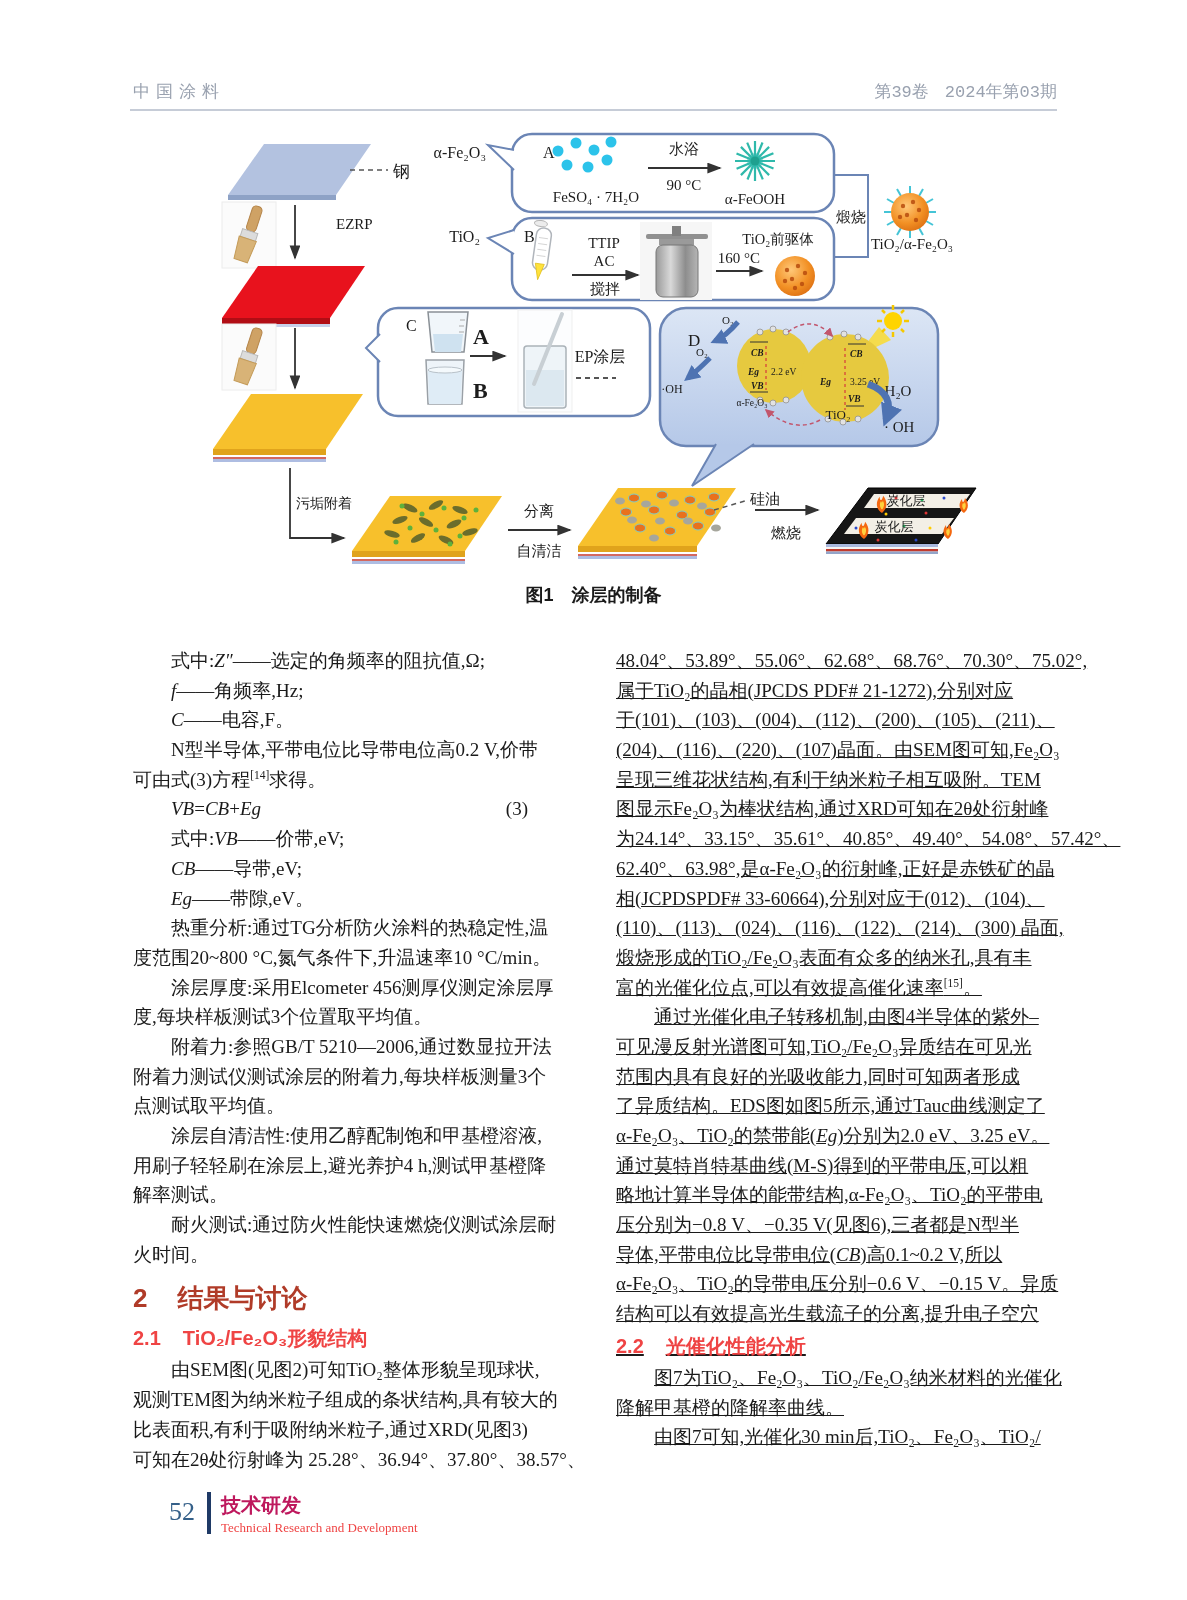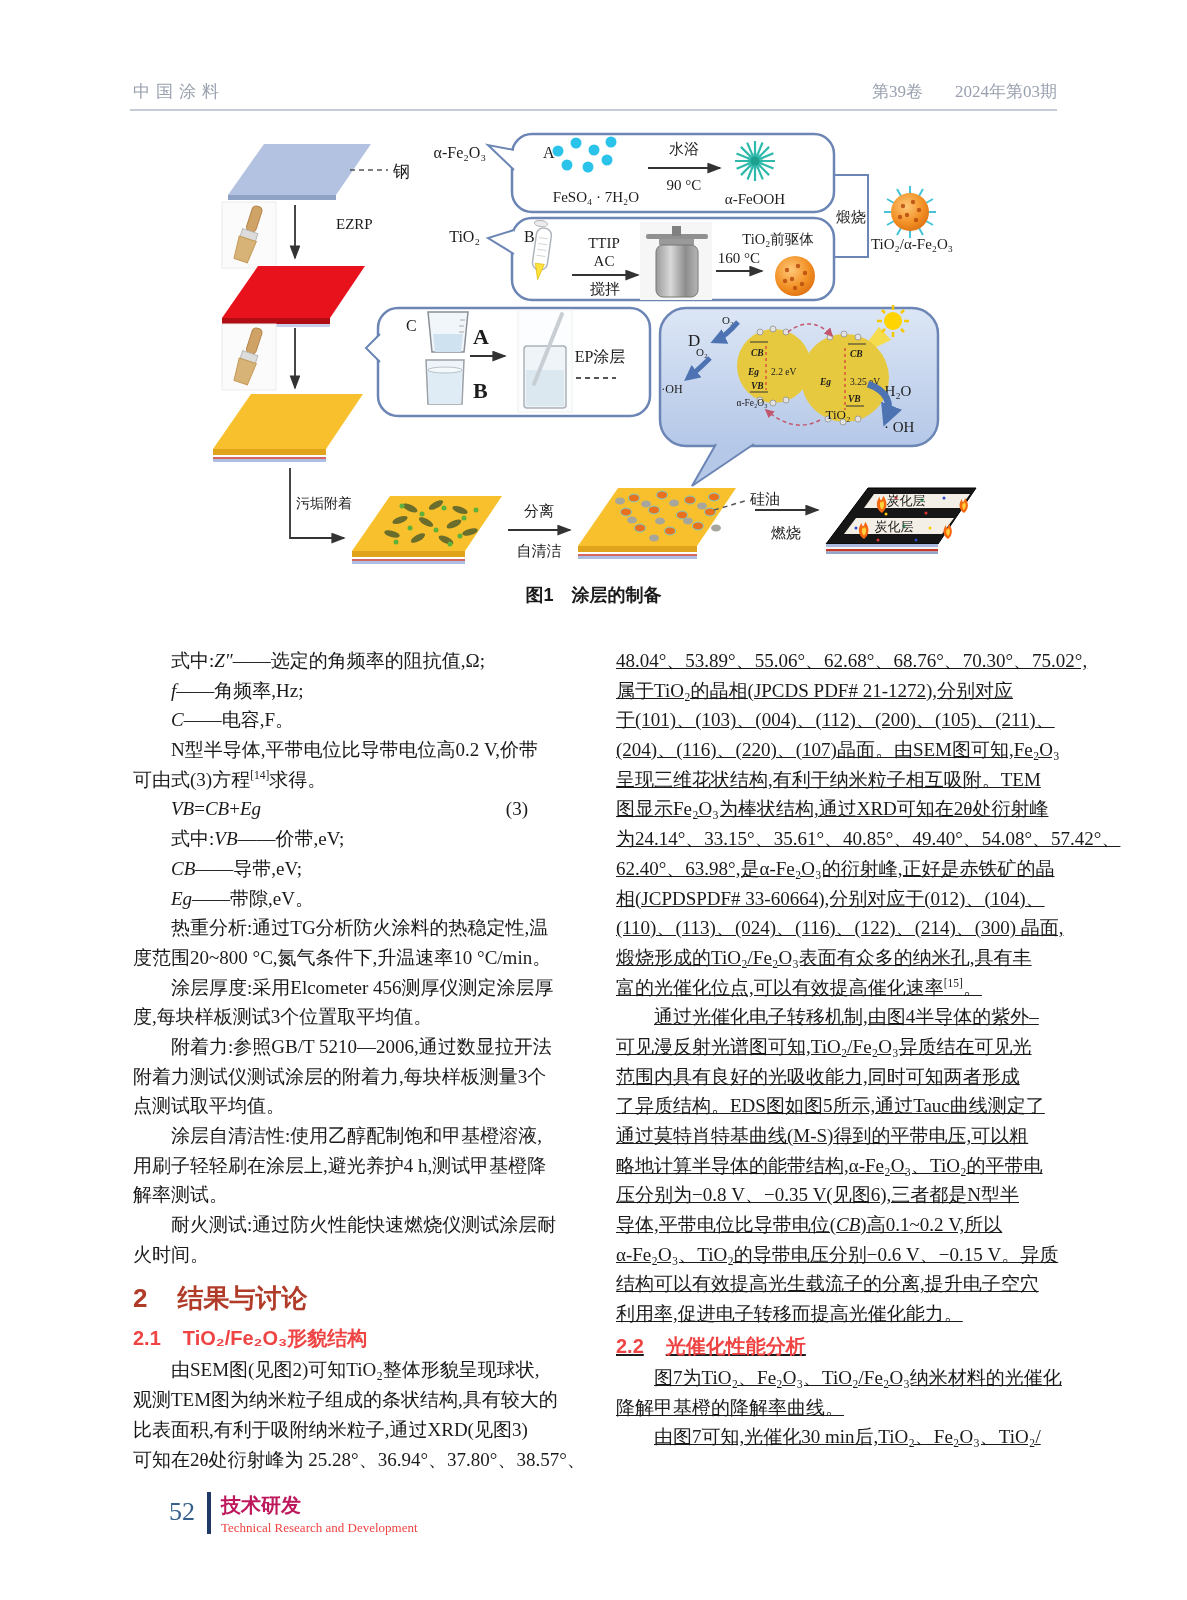--- a/index.html
+++ b/index.html
@@ -1,21 +1,21 @@
 <!DOCTYPE html>
 <html><head>
 <meta charset="utf-8">
 <style>
   html,body{margin:0;padding:0;background:#ffffff;}
   .page{position:relative;width:1187px;height:1600px;background:#fff;overflow:hidden;
         font-family:"Liberation Serif","DejaVu Serif",serif;color:#1a1a1a;}
-  .sans{font-family:Liberation Serif, serif;}
+  .sans{font-family:Liberation Mono, monospace;}
   
   .hdr-journal{position:absolute;left:133px;top:80px;font-size:17px;letter-spacing:6px;color:#99a1af;}
-  .hdr-issue{position:absolute;top:80px;right:130px;font-size:17px;color:#99a1af;display:flex;gap:32px;}
+  .hdr-issue{position:absolute;top:80px;right:130px;font-size:17px;color:#99a1af;display:flex;gap:16px;}
   .hdr-rule{position:absolute;left:130px;top:109px;width:927px;height:2px;background:#c6ccd7;}
   
   .fig-wrap{position:absolute;left:120px;top:113px;width:950px;height:475px;}
   .fig-cap-cn{position:absolute;left:130px;top:583px;width:927px;text-align:center;
               font-weight:bold;font-size:18px;font-family:"Liberation Sans","DejaVu Sans",sans-serif;}
   .fig-cap-cn .gap{display:inline-block;width:18px;}
   .fig-cap-en{position:absolute;left:130px;top:607px;width:927px;text-align:center;
               font-weight:bold;font-size:17px;}
   .fig-cap-en .gap{display:inline-block;width:14px;}
   
@@ -485,27 +485,27 @@
         <div class="tl"><span>为24.14°、33.15°、35.61°、40.85°、49.40°、54.08°、57.42°、</span></div>
         <div class="tl"><span>62.40°、63.98°,是α-Fe₂O₃的衍射峰,正好是赤铁矿的晶</span></div>
         <div class="tl"><span>相(JCPDSPDF# 33-60664),分别对应于(012)、(104)、</span></div>
         <div class="tl"><span>(110)、(113)、(024)、(116)、(122)、(214)、(300) 晶面,</span></div>
         <div class="tl"><span>煅烧形成的TiO₂/Fe₂O₃表面有众多的纳米孔,具有丰</span></div>
         <div class="tl"><span>富的光催化位点,可以有效提高催化速率</span><sup>[15]</sup><span>。</span></div>
         <div class="tl ind"><span>通过光催化电子转移机制,由图4半导体的紫外–</span></div>
         <div class="tl"><span>可见漫反射光谱图可知,TiO₂/Fe₂O₃异质结在可见光</span></div>
         <div class="tl"><span>范围内具有良好的光吸收能力,同时可知两者形成</span></div>
         <div class="tl"><span>了异质结构。EDS图如图5所示,通过Tauc曲线测定了</span></div>
+        <div class="tl"><span>α-Fe₂O₃、TiO₂的禁带能(</span><span style="font-style: italic;">Eg</span><span>)分别为2.0 eV、3.25 eV。</span></div>
         <div class="tl"><span>通过莫特肖特基曲线(M-S)得到的平带电压,可以粗</span></div>
         <div class="tl"><span>略地计算半导体的能带结构,α-Fe₂O₃、TiO₂的平带电</span></div>
         <div class="tl"><span>压分别为−0.8 V、−0.35 V(见图6),三者都是N型半</span></div>
         <div class="tl"><span>导体,平带电位比导带电位(</span><span style="font-style: italic;">CB</span><span>)高0.1~0.2 V,所以</span></div>
         <div class="tl"><span>α-Fe₂O₃、TiO₂的导带电压分别−0.6 V、−0.15 V。异质</span></div>
         <div class="tl"><span>结构可以有效提高光生载流子的分离,提升电子空穴</span></div>
-        <div class="tl"><span>利用率,促进电子转移而提高光催化能力。</span></div>
       </div>
     <div class="h22">
       <span>2.2</span>
       <span>光催化性能分析</span>
     </div>
     <div>
         <div class="tl ind"><span>图7为TiO₂、Fe₂O₃、TiO₂/Fe₂O₃纳米材料的光催化</span></div>
         <div class="tl"><span>降解甲基橙的降解率曲线。</span></div>
         <div class="tl ind"><span>由图7可知,光催化30 min后,TiO₂、Fe₂O₃、TiO₂/</span></div>
       </div>

